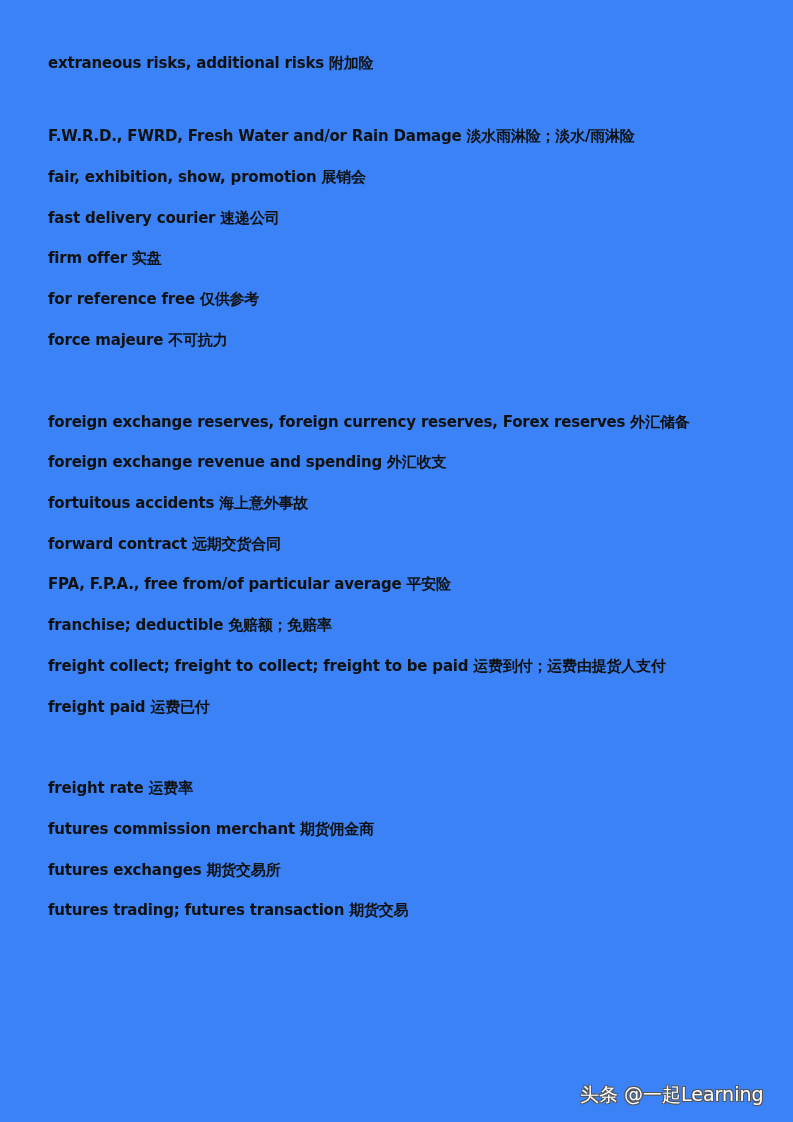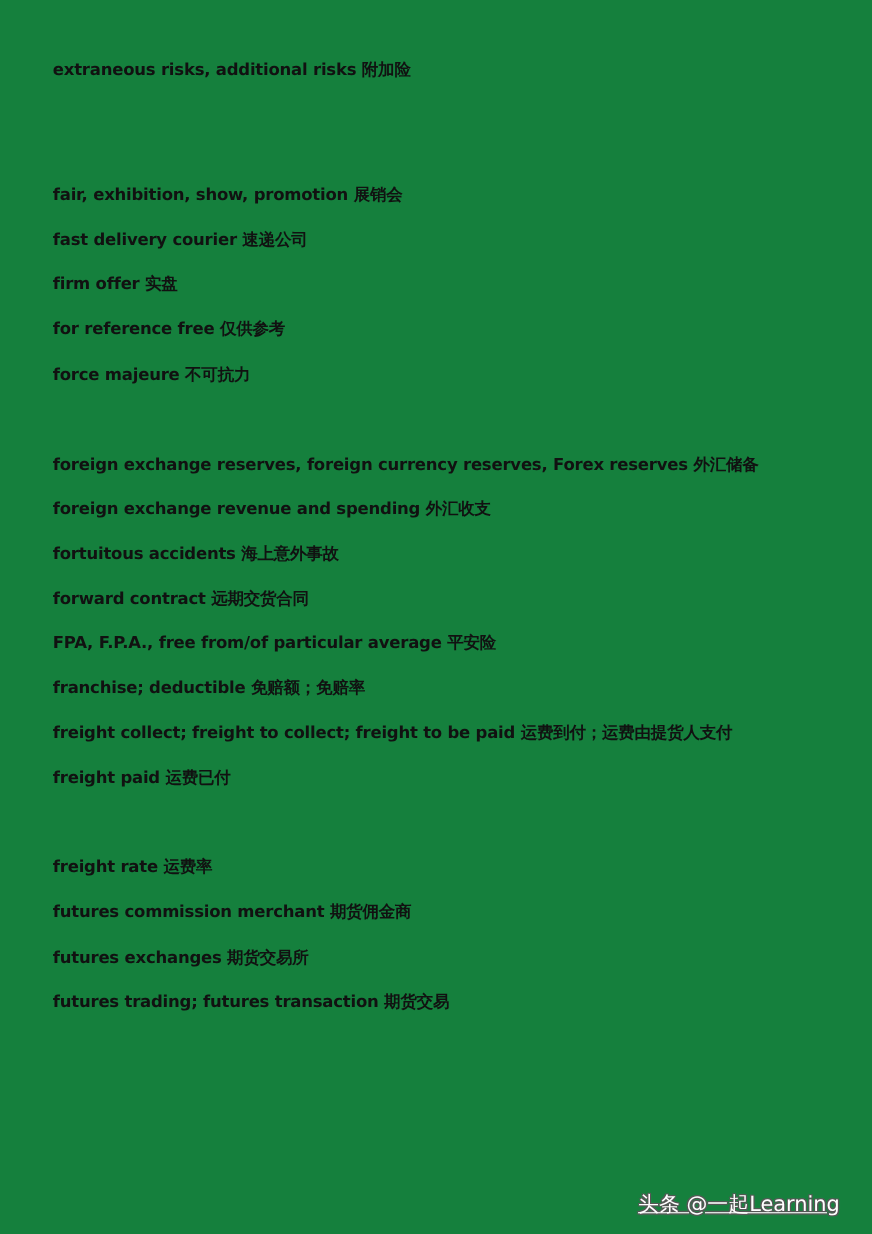--- a/index.html
+++ b/index.html
@@ -1,17 +1,17 @@
 <!DOCTYPE html>
 <html><head>
   <meta charset="utf-8">
   <style>
     html, body { margin: 0; padding: 0; background: #ffffff; }
     body { width: 793px; height: 1122px; position: relative; overflow: hidden; }
-    .page { position: absolute; left: 0; top: 0; width: 793px; height: 1122px; background: #15803d; }
+    .page { position: absolute; left: 0; top: 0; width: 793px; height: 1122px; background: #3b82f6; }
     .entry {
       position: absolute;
       left: 48px;
       font-family: "DejaVu Sans", sans-serif;
       font-weight: bold;
       font-size: 15px;
       color: #111111;
       white-space: nowrap;
       line-height: 20px;
       letter-spacing: -0.2px;
@@ -19,28 +19,28 @@
     .watermark {
       position: absolute;
       left: 580px;
       top: 1082px;
       font-family: "DejaVu Sans", sans-serif;
       font-size: 19px;
       color: #ffffff;
       white-space: nowrap;
       text-shadow: -1px -1px 0 #555, 1px -1px 0 #555, -1px 1px 0 #555, 1px 1px 0 #555, 0 0 2px #888;
       letter-spacing: 0px;
-      text-decoration: underline;
     }
   </style>
 </head>
 <body>
 
 <div class="page">
   <div class="entry" style="top:53px">extraneous risks, additional risks 附加险</div>
+  <div class="entry" style="top:126px">F.W.R.D., FWRD, Fresh Water and/or Rain Damage 淡水雨淋险；淡水/雨淋险</div>
   <div class="entry" style="top:167px">fair, exhibition, show, promotion 展销会</div>
   <div class="entry" style="top:208px">fast delivery courier 速递公司</div>
   <div class="entry" style="top:248px">firm offer 实盘</div>
   <div class="entry" style="top:289px">for reference free 仅供参考</div>
   <div class="entry" style="top:330px">force majeure 不可抗力</div>
   <div class="entry" style="top:412px">foreign exchange reserves, foreign currency reserves, Forex reserves 外汇储备</div>
   <div class="entry" style="top:452px">foreign exchange revenue and spending 外汇收支</div>
   <div class="entry" style="top:493px">fortuitous accidents 海上意外事故</div>
   <div class="entry" style="top:534px">forward contract 远期交货合同</div>
   <div class="entry" style="top:574px">FPA, F.P.A., free from/of particular average 平安险</div>

